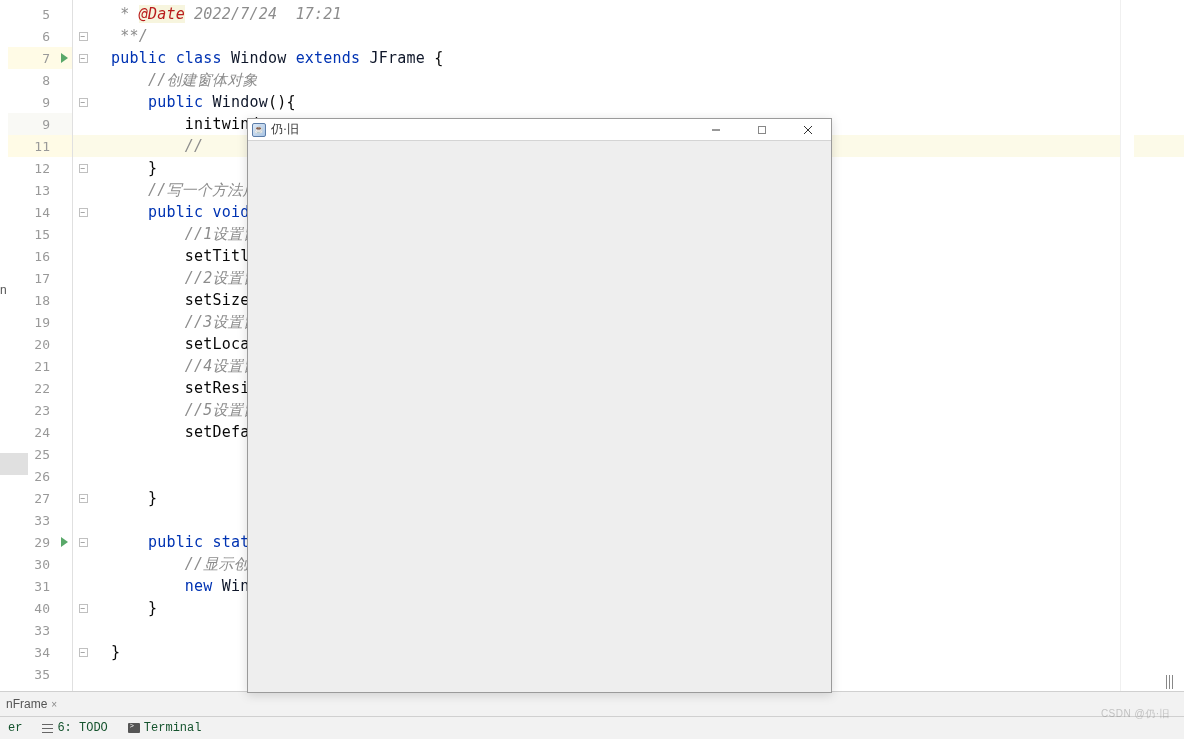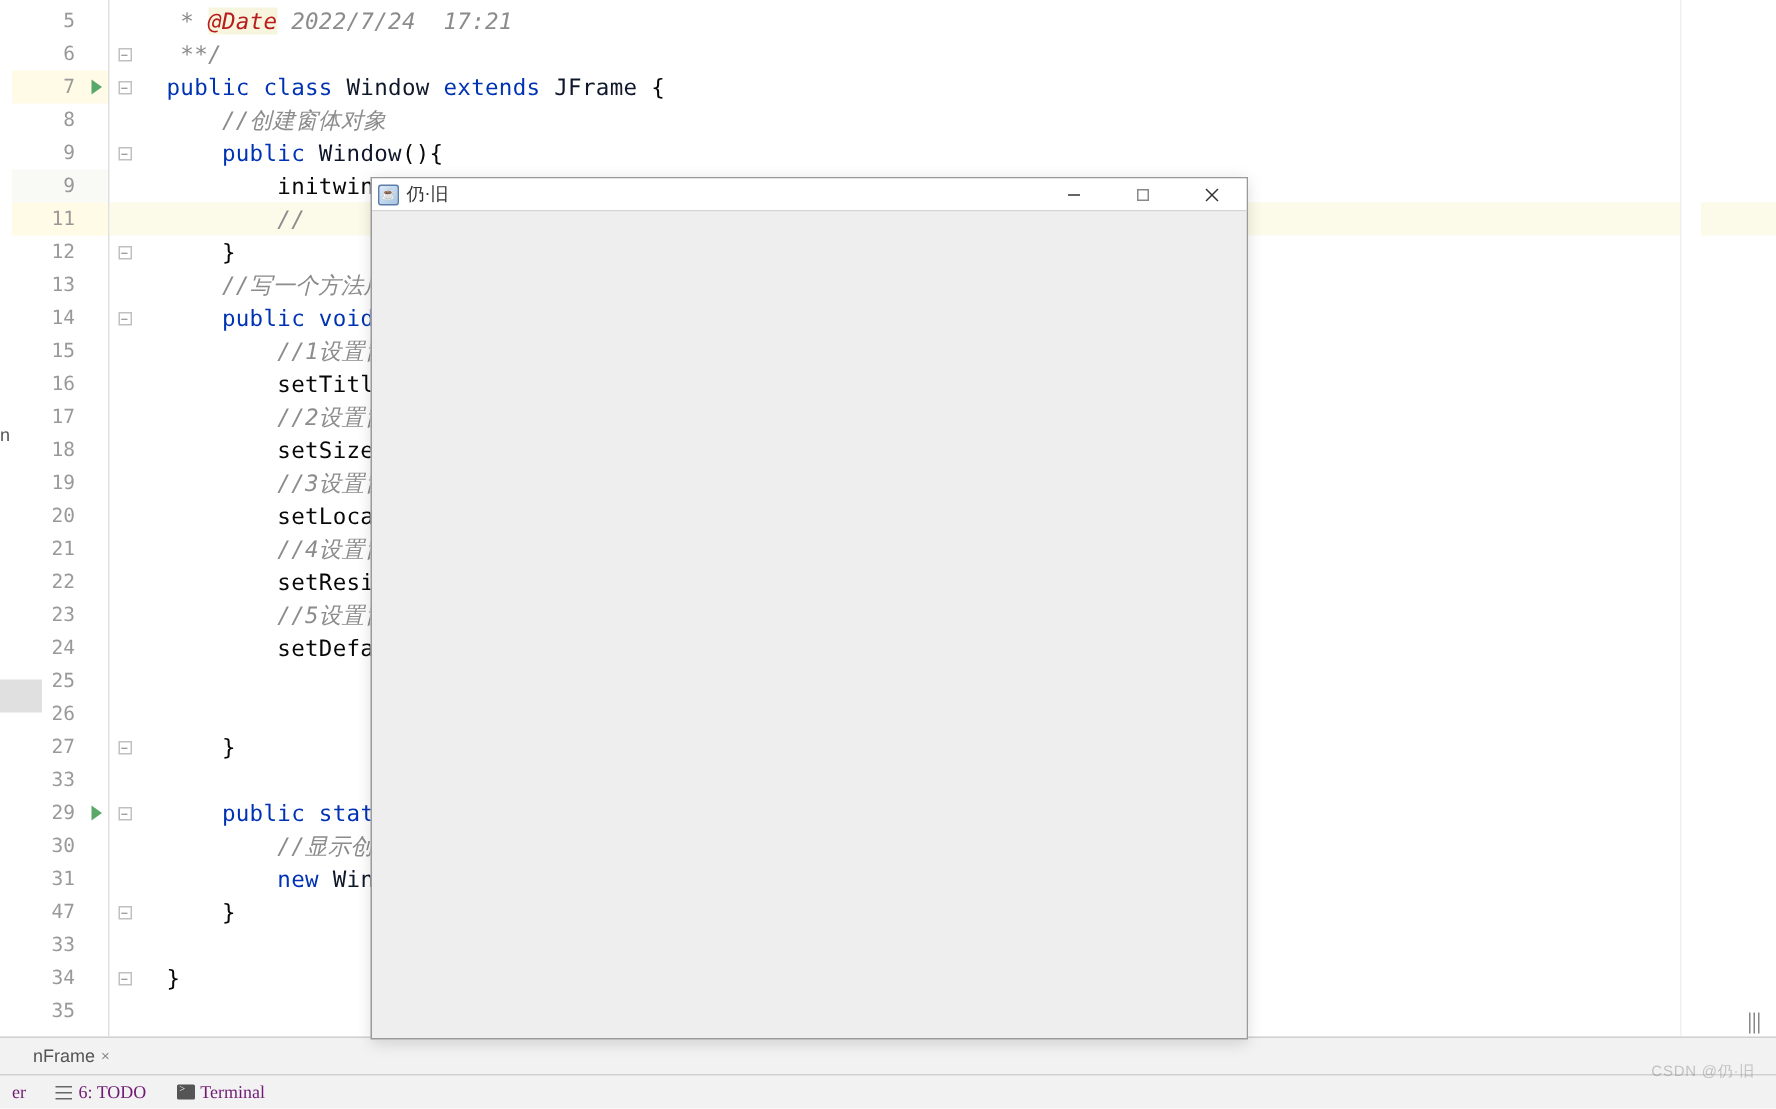--- a/index.html
+++ b/index.html
@@ -95,21 +95,21 @@
       position: absolute;
       bottom: 23px; left: 0; right: 0;
       height: 25px;
       background: #f2f2f2;
       border-top: 1px solid #d0d0d0;
       display: flex;
       align-items: center;
       font-family: -apple-system, "Segoe UI", sans-serif;
       font-size: 12px;
       color: #555;
-      padding-left: 16px;
+      padding-left: 0;
     }
     .tab-item {
       padding: 3px 6px;
       display: flex;
       align-items: center;
       gap: 4px;
     }
     .tab-close {
       color: #888;
       font-size: 10px;
@@ -122,23 +122,23 @@
     }
     .bottom-splitter span { width: 1px; background: #888; }
     .bottom-tabs-2 {
       position: absolute;
       bottom: 0; left: 0; right: 0;
       height: 23px;
       background: #f2f2f2;
       border-top: 1px solid #d0d0d0;
       display: flex;
       align-items: center;
-      font-family: Liberation Serif, serif;
+      font-family: Liberation Mono, monospace;
       font-size: 12px;
-      color: #701a75;
+      color: #14532d;
       gap: 12px;
       padding-left: 4px;
     }
     .tool-item {
       display: flex; align-items: center; gap: 4px;
       padding: 0 4px;
     }
     .todo-icon {
       width: 11px; height: 9px;
       display: inline-flex; flex-direction: column; justify-content: space-between;
@@ -240,21 +240,21 @@
       <div class="line-row">22</div>
       <div class="line-row">23</div>
       <div class="line-row">24</div>
       <div class="line-row">25</div>
       <div class="line-row">26</div>
       <div class="line-row">27</div>
       <div class="line-row">33</div>
       <div class="line-row">29<div class="run-icon"></div></div>
       <div class="line-row">30</div>
       <div class="line-row">31</div>
-      <div class="line-row">47</div>
+      <div class="line-row">40</div>
       <div class="line-row">33</div>
       <div class="line-row">34</div>
       <div class="line-row">35</div>
     </div>
   <div class="fold-col" id="foldcol">
       <div class="line-row"></div>
       <div class="line-row">
         <div class="fold-icon">−</div>
       </div>
       <div class="line-row">

